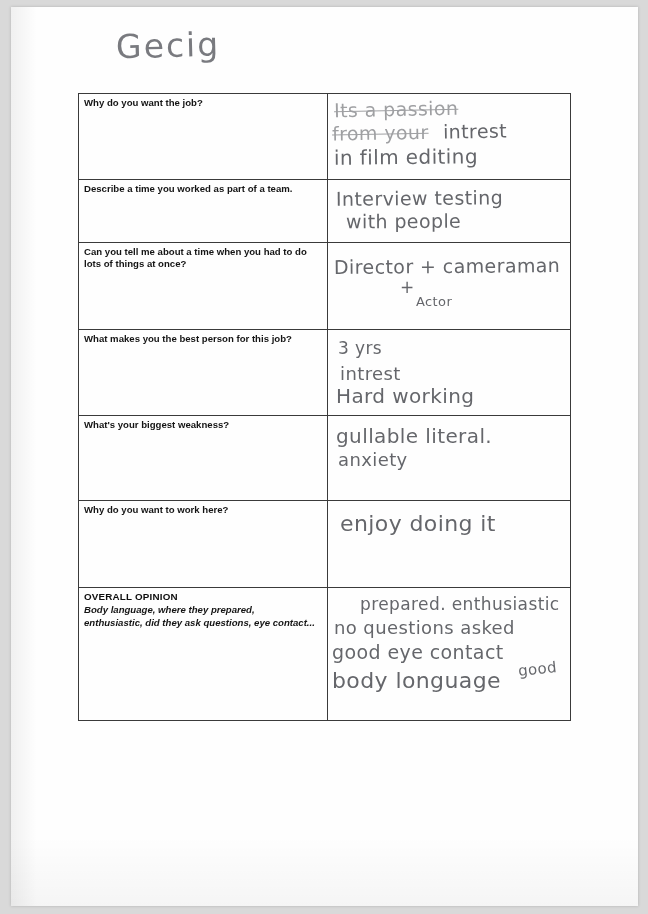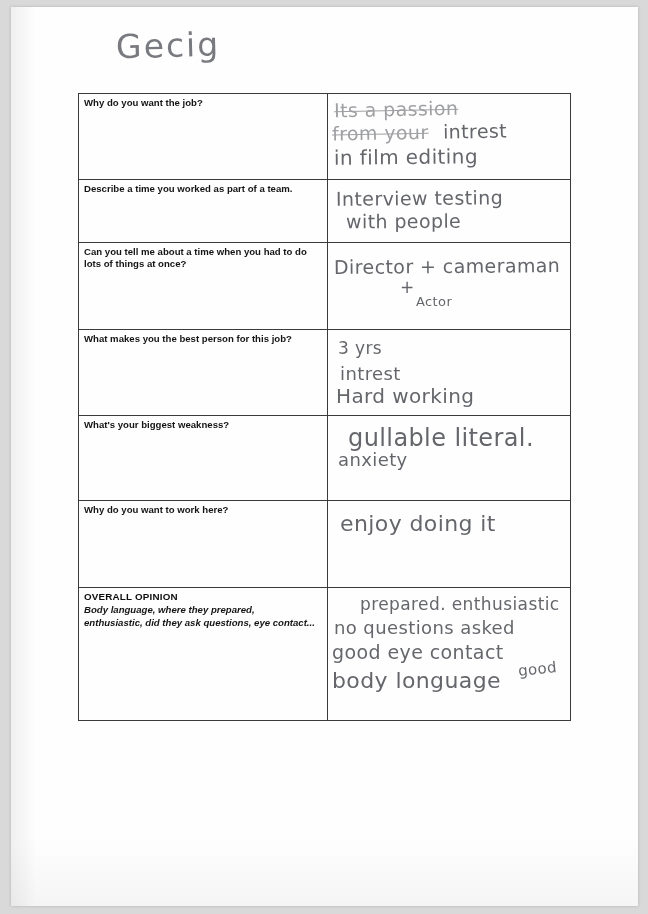--- a/index.html
+++ b/index.html
@@ -152,21 +152,21 @@
   .r4-l1 { left: 6px;  top: 12px; font-size: 19px; transform: rotate(-0.5deg); }
   .r4-l2 { left: 72px; top: 34px; font-size: 17px; }
   .r4-l3 { left: 60px; top: 51px; font-size: 13px; margin-left: 28px; }
 
   
   .r5-l1 { left: 10px; top: 8px;  font-size: 17px; }
   .r5-l2 { left: 12px; top: 33px; font-size: 18px; }
   .r5-l3 { left: 8px;  top: 54px; font-size: 20px; }
 
   
-  .r6-l1 { left: 8px;  top: 8px;  font-size: 24px; margin-left: 12px; }
+  .r6-l1 { left: 8px;  top: 8px;  font-size: 20px; }
   .r6-l2 { left: 10px; top: 33px; font-size: 18px; }
 
   
   .r7-l1 { left: 12px; top: 10px; font-size: 22px; }
 
   
   .r8-l1 { left: 6px;  top: 6px;  font-size: 17px; margin-left: 26px; }
   .r8-l2 { left: 6px;  top: 29px; font-size: 18px; }
   .r8-l3 { left: 4px;  top: 53px; font-size: 19px; }
   .r8-l4 { left: 4px;  top: 80px; font-size: 22px; }

